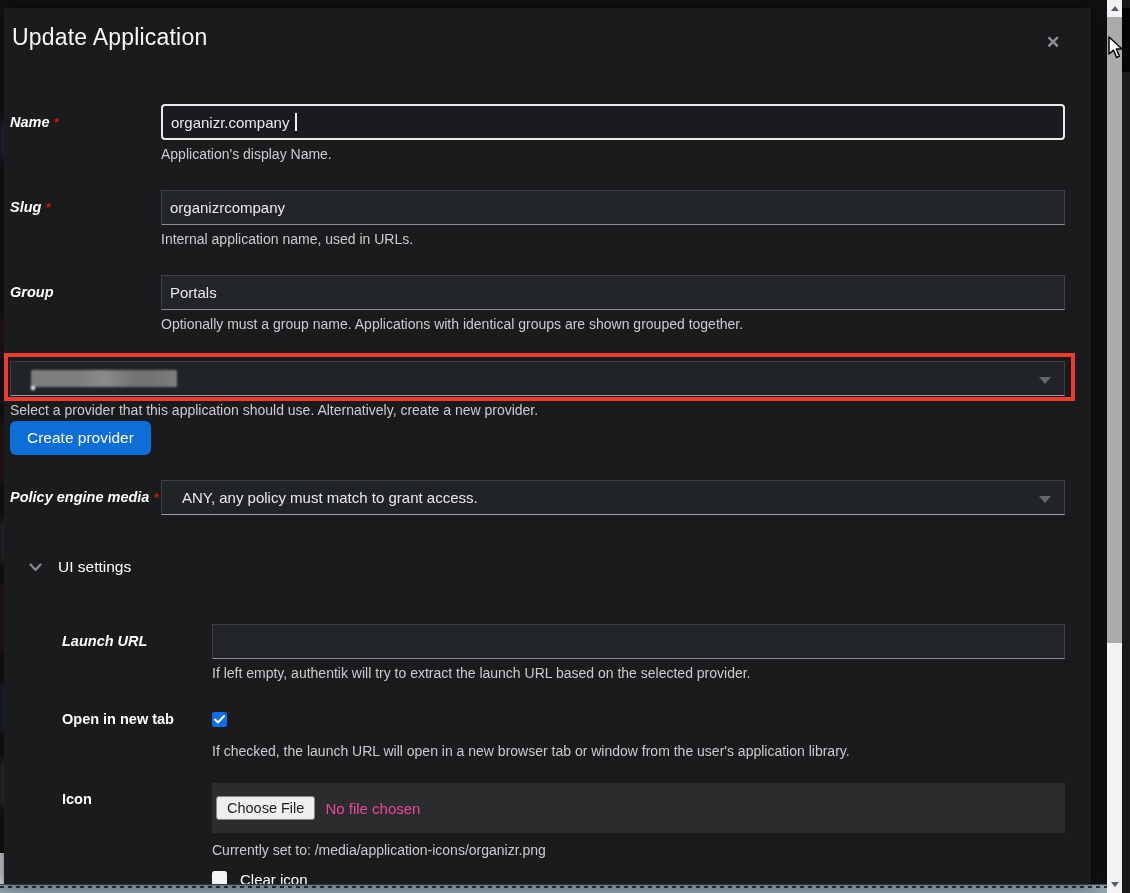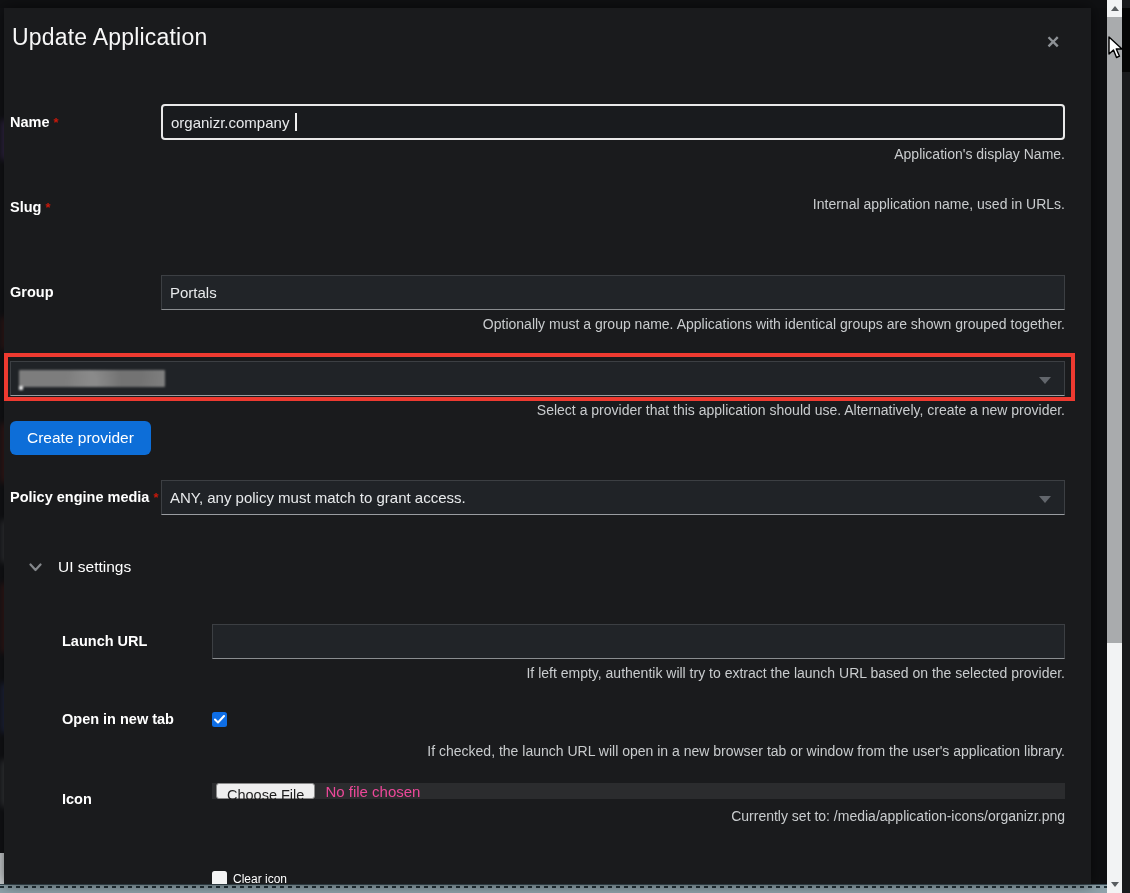--- a/index.html
+++ b/index.html
@@ -33,37 +33,37 @@
     background:#1a1b1d; overflow:hidden;
     box-shadow:0 0 14px rgba(0,0,0,.6);
   }
   .modal-title { position:absolute; left:8px; top:16px; font-size:23px; font-weight:500; color:#f7f7f7; letter-spacing:.2px; }
   .close-btn { position:absolute; left:1036px; top:22px; width:26px; height:26px; text-align:center;
     font-size:17px; font-weight:700; color:#8e9296; line-height:26px; cursor:pointer; }
   
   .row { position:absolute; left:6px; right:26px; display:flex; align-items:flex-start; }
   .label-col { width:151px; flex-shrink:0; font-size:14.5px; font-weight:700; color:#fff; }
   .row.nested .label-col { width:202px; padding-left:52px; }
-  .lh-input .label-col { line-height:35px; }
+  .lh-input .label-col { line-height:35px;font-style:italic; }
   .control-col { flex:1; min-width:0; position:relative; }
   .req { color:#c9190b; font-weight:700; margin-left:4px; font-size:13px; }
-  .help { margin-top:6px; font-size:14px; color:#c9ccce; line-height:16px;text-align:right; }
+  .help { margin-top:6px; font-size:14px; color:#c9ccce; line-height:16px; }
   .text-input {
     width:100%; height:35px; background:#212428; color:#e8eaec;
     border:1px solid #3c3f43; border-bottom-color:#8a8d90;
     font-size:15px; font-family:"Liberation Sans",sans-serif; padding:0 8px; outline:none;
   }
   .text-input.focused {
     height:36px; background:#191b1e; border:2px solid #e9e9e9; border-radius:4px;
   }
   .fake-caret { position:absolute; left:134px; top:9px; width:1.5px; height:18px; background:#efefef; }
   .select-box {
     position:relative; width:100%; height:35px; background:#202327;
     border:1px solid #3c3f43; border-bottom-color:#9a9da1;
-    font-size:15px; color:#e8eaec; display:flex; align-items:center; padding:0 30px 0 8px; cursor:pointer;
+    font-size:15px; color:#e8eaec; display:flex; align-items:center; padding:0 30px 0 20px; cursor:pointer;
   }
   .caret { position:absolute; right:13px; top:15px; width:0; height:0;
     border-left:6px solid transparent; border-right:6px solid transparent; border-top:7px solid #62666c; }
   .redacted {
     width:146px; height:17px; border-radius:1px;
     background:
       radial-gradient(circle at 15% 40%, #7d7d7d 0 18%, transparent 40%),
       radial-gradient(circle at 45% 70%, #8a8a8a 0 15%, transparent 45%),
       radial-gradient(circle at 70% 30%, #737373 0 20%, transparent 45%),
       radial-gradient(circle at 90% 60%, #808080 0 18%, transparent 40%),
@@ -81,23 +81,23 @@
   }
   
   .section-header { position:absolute; left:25px; top:550px; display:flex; align-items:center; cursor:pointer; }
   .section-header .chev { width:13px; height:9px; }
   .section-header .sec-label { margin-left:16px; font-size:15.5px; color:#fff; }
   
   .checkbox { width:15px; height:15px; border-radius:2.5px; display:inline-block; flex-shrink:0; cursor:pointer; position:relative; }
   .checkbox.checked { background:#0e6ee6; }
   .checkbox.checked svg { position:absolute; left:2px; top:3px; }
   .checkbox.unchecked { background:#f4f4f4; }
-  .cb-label { margin-left:6px; font-size:12px; color:#fff; line-height:15px; }
-  
-  .file-row { display:flex; height:16px; background:#2b2c2e; padding-left:4px; }
+  .cb-label { margin-left:13px; font-size:15px; color:#fff; line-height:15px; }
+  
+  .file-row { display:flex; align-items:center; height:50px; background:#2b2c2e; padding-left:4px; }
   .file-btn { background:#efefef; color:#1d1d1d; border:1px solid #8a8a8a; border-radius:3px;
     font-size:14.5px; font-family:"Liberation Sans",sans-serif; padding:3px 10px; cursor:pointer; }
   .file-status { margin-left:10px; font-size:15px; color:#ec4899; }
   
   .scrollbar { position:absolute; left:1107px; top:0; width:15px; height:893px; background:#f2f3f4; }
   .sb-btn { position:absolute; left:0; width:15px; height:17px; background:#f2f3f4; cursor:pointer; }
   .sb-up { top:0; } .sb-down { bottom:0; }
   .tri-up { position:absolute; left:3.5px; top:6px; width:0; height:0;
     border-left:4px solid transparent; border-right:4px solid transparent; border-bottom:5px solid #595d60; }
   .tri-down { position:absolute; left:3.5px; bottom:6px; width:0; height:0;
@@ -137,20 +137,21 @@
       <div class="fake-caret"></div>
       <p class="help">Application's display Name.</p>
     </div>
   </div>
 
   <div class="row lh-input" style="top:182px">
     <div class="label-col">
       <span>Slug</span><span class="req">*</span>
     </div>
     <div class="control-col">
+      <input class="text-input" value="organizrcompany" style="">
       <p class="help">Internal application name, used in URLs.</p>
     </div>
   </div>
 
   <div class="row lh-input" style="top:267px">
     <div class="label-col">
       <span>Group</span>
     </div>
     <div class="control-col">
       <input class="text-input" value="Portals" style="">

